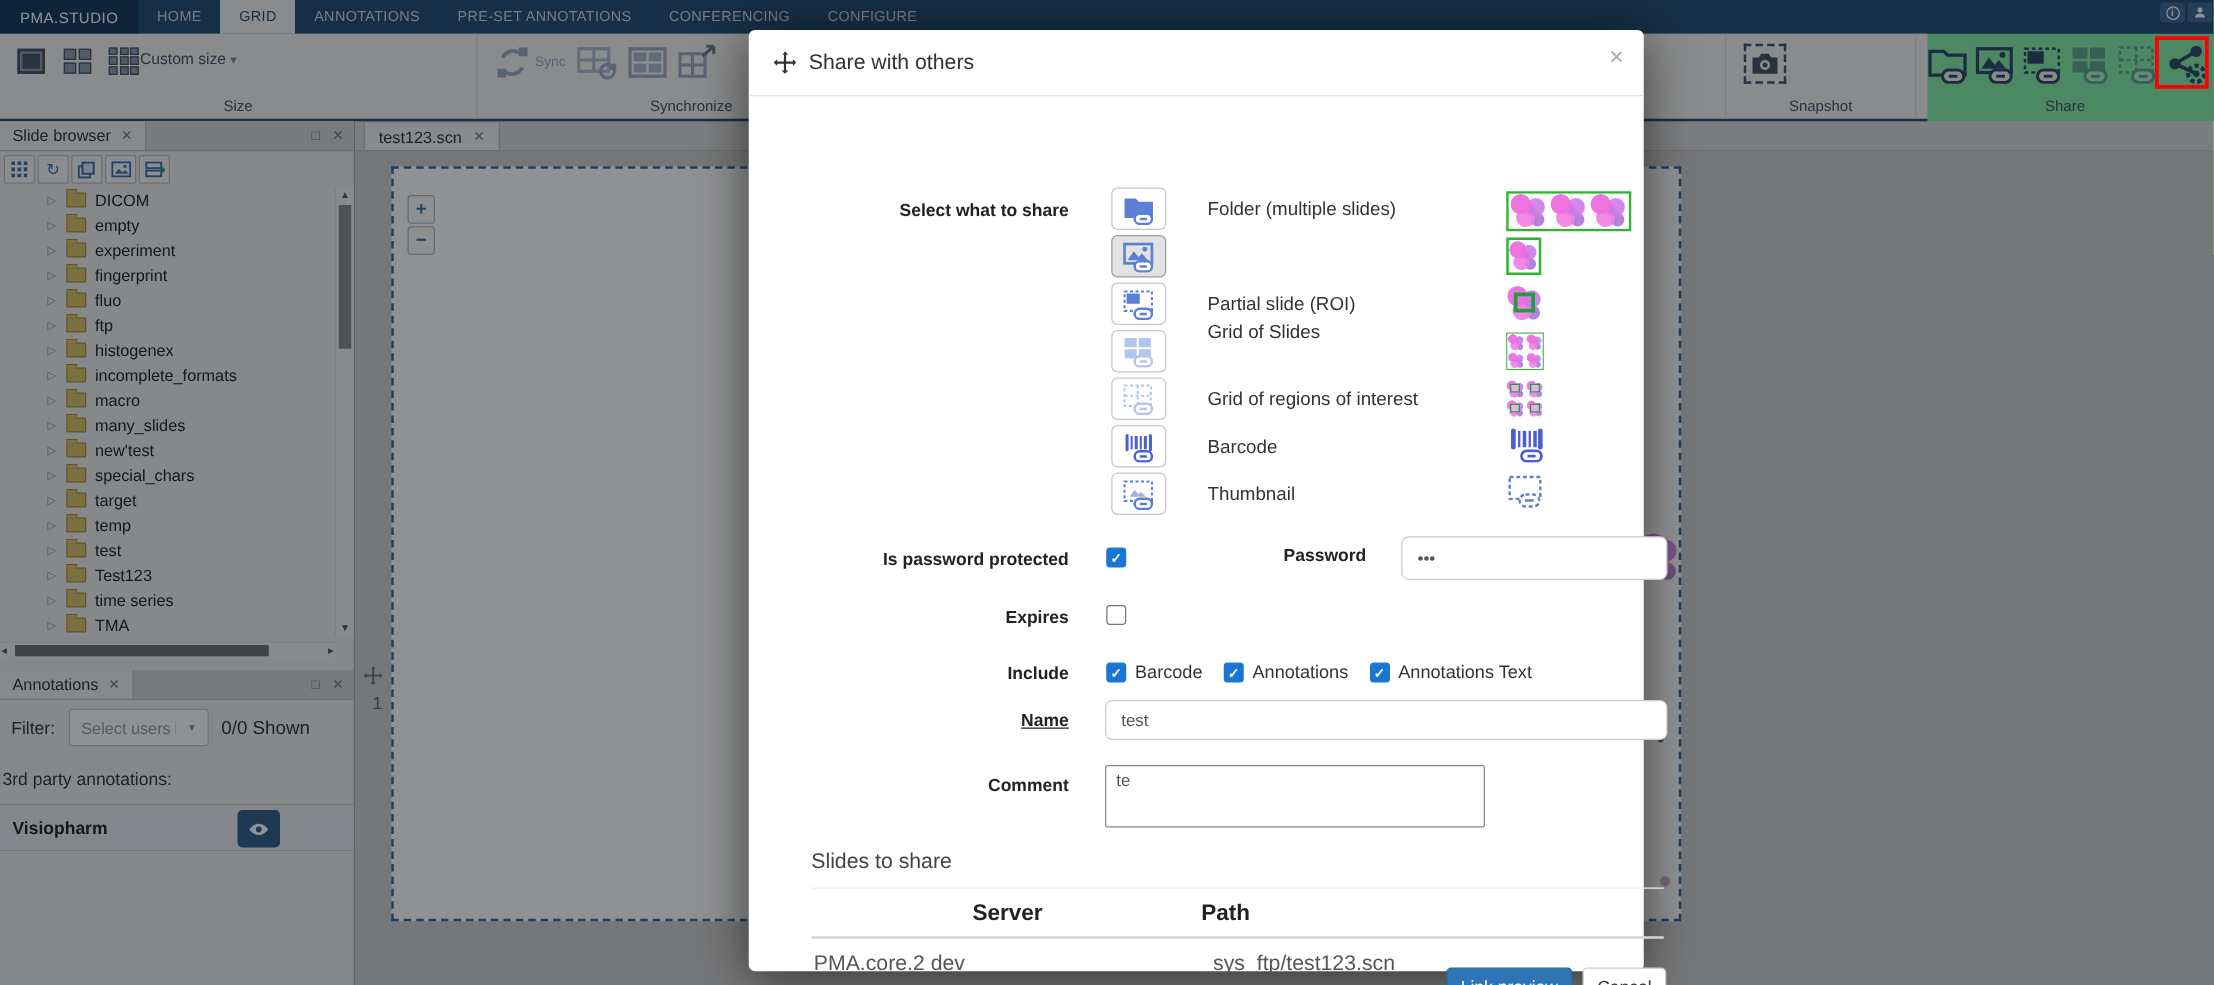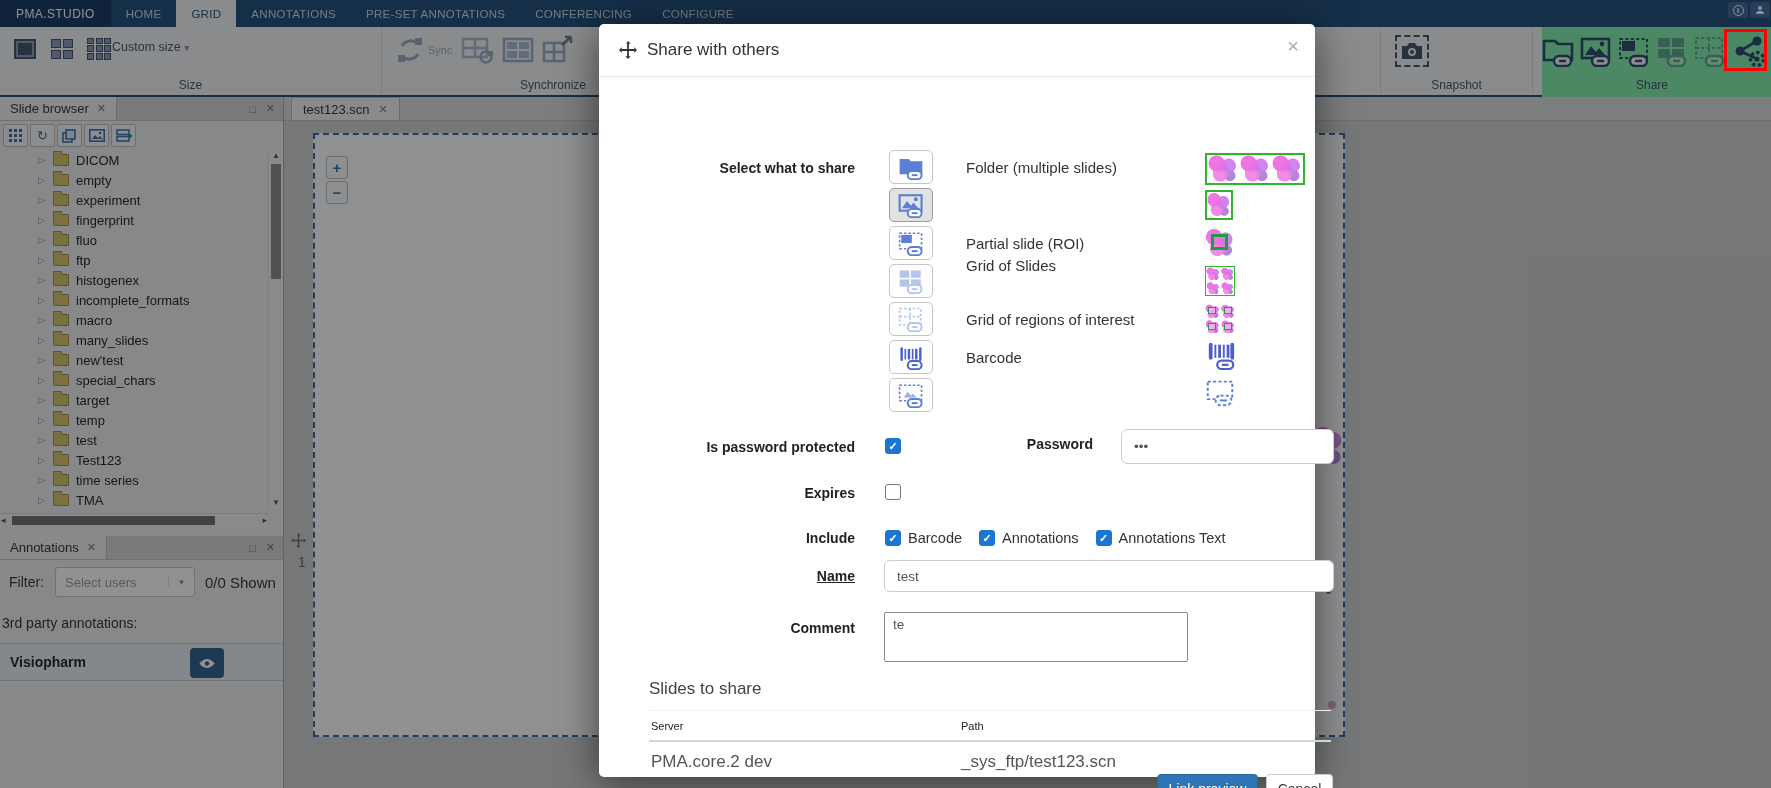--- a/index.html
+++ b/index.html
@@ -72,21 +72,21 @@
   .hscroll { position:absolute; left:0; top:416px; width:268px; height:14px; background:#f2f2f2;
     border-top:1px solid #ddd; font-size:9px; color:#555; }
   .hthumb { position:absolute; left:12px; top:2px; width:203px; height:9px; background:#6f6f6f; }
   .harr-l { position:absolute; left:1px; top:1px; }
   .harr-r { position:absolute; right:1px; top:1px; }
   .ann-tabs { position:absolute; left:0; top:439px; right:0; height:24px; background:#d6d6d6;
     display:flex; align-items:stretch; border-bottom:1px solid #c2c2c2; }
   .filter-row { position:absolute; left:0; top:465px; right:0; height:40px; display:flex;
     align-items:center; }
   .f-label { font-size:14px; color:#333; margin-left:9px; }
-  .selusers { margin-left:11px; width:140px; height:30px; background:#fff; border:1px solid #c7c7c7;
+  .selusers { margin-left:11px; width:112px; height:30px; background:#fff; border:1px solid #c7c7c7;
     border-radius:3px; display:flex; align-items:center; font-size:13px; color:#9a9a9a; }
   .selusers .txt { padding-left:9px; flex:1; }
   .selusers .dd { border-left:1px solid #ddd; width:26px; text-align:center; color:#888; font-size:9px; }
   .shown { margin-left:10px; font-size:15px; color:#333; }
   .third { position:absolute; left:2px; top:518px; font-size:14px; color:#333; }
   .provider { position:absolute; left:0; top:546px; right:0; height:38px; background:#e9eef5;
     border-top:1px solid #c9c9c9; border-bottom:1px solid #c9c9c9; display:flex; align-items:center; }
   .pname { font-weight:bold; font-size:14px; color:#222; margin-left:10px; }
   .eye-btn { position:absolute; left:190px; top:4px; width:34px; height:30px; background:#2e5f8f;
     border-radius:4px; display:flex; align-items:center; justify-content:center; }
@@ -149,21 +149,21 @@
   .inc-item { display:flex; align-items:center; gap:7px; font-size:14.5px; color:#333; }
   .inc-item .cb { position:static; flex:0 0 auto; }
   .inc-row { position:absolute; left:253px; top:452px; display:flex; gap:17px; }
   .inp { position:absolute; border:1px solid #ccc; border-radius:6px; font-size:13.5px; color:#555;
     padding:0 12px; font-family:"Liberation Sans",sans-serif; background:#fff; }
   .ta { position:absolute; border:1.5px solid #888; border-radius:2px; font-size:13.5px; color:#555;
     padding:4px 8px; font-family:"Liberation Sans",sans-serif; resize:none; background:#fff; }
   .slides-head { position:absolute; left:17px; top:601px; font-size:17px; color:#444; }
   .stable { position:absolute; left:17px; top:632px; width:682px; }
   .stable .hrow { display:flex; border-top:1px solid #f0f0f0; border-bottom:2px solid #d5d5d5;
-    padding:9px 0 8px 0; font-weight:normal; font-size:11px; color:#222; }
+    padding:9px 0 8px 0; font-weight:bold; font-size:18px; color:#222;text-align:center; }
   .stable .drow { display:flex; padding:10px 0; font-size:17px; color:#555; }
   .stable .c1 { width:312px; padding-left:2px; }
   .btn-primary { position:absolute; left:525px; top:696px; width:101px; height:30px; background:#2e75b6;
     border:1px solid #2766a0; border-radius:4px; color:#fff; font-size:14px; display:flex;
     align-items:center; justify-content:center; cursor:pointer; }
   .btn-cancel { position:absolute; left:634px; top:696px; width:67px; height:30px; background:#fff;
     border:1px solid #ccc; border-radius:4px; color:#333; font-size:14px; display:flex;
     align-items:center; justify-content:center; cursor:pointer; }
 </style>
 </head>
@@ -651,20 +651,21 @@
           </svg></div>
 
       <div class="type-btn" style="top:300px;">
           <svg width="28" height="26" viewBox="0 0 34 32">
             <rect x="3" y="4" width="27" height="19" fill="none" stroke="#5b7fd4" stroke-width="2" stroke-dasharray="3 2.4"></rect>
             <path d="M8 19l5-7 4 5 2-3 5 5z" fill="#9db1dd"></path>
             <rect x="13" y="21" width="17" height="10" rx="5" fill="#fff" stroke="#5b7fd4" stroke-width="2.4"></rect>
             <line x1="18" y1="26" x2="25" y2="26" stroke="#5b7fd4" stroke-width="2.4"></line>
           </svg>
         </div>
+      <div class="type-lab" style="top:300px;">Thumbnail</div>
       <div class="prev" style="top:301px;"><svg width="30" height="28" viewBox="0 0 34 32">
             <rect x="3" y="3" width="28" height="20" fill="none" stroke="#5b7fd4" stroke-width="2.2" stroke-dasharray="3.5 2.6"></rect>
             <rect x="12" y="19" width="18" height="11" rx="5.5" fill="#fff" stroke="#5b7fd4" stroke-width="2.2" stroke-dasharray="3.5 2.6"></rect>
             <line x1="17" y1="24.5" x2="25" y2="24.5" stroke="#5b7fd4" stroke-width="2.2"></line>
           </svg></div>
 
       <div class="flabel" style="top:361px;">Is password protected</div>
       <div class="cb on" style="left:253px; top:360px;">✓</div>
       <div class="flabel" style="left:336px; width:125px; top:358px;">Password</div>
       <input class="inp" style="left: 489px; top: 351px; width: 213px; height: 35px;" value="•••">

